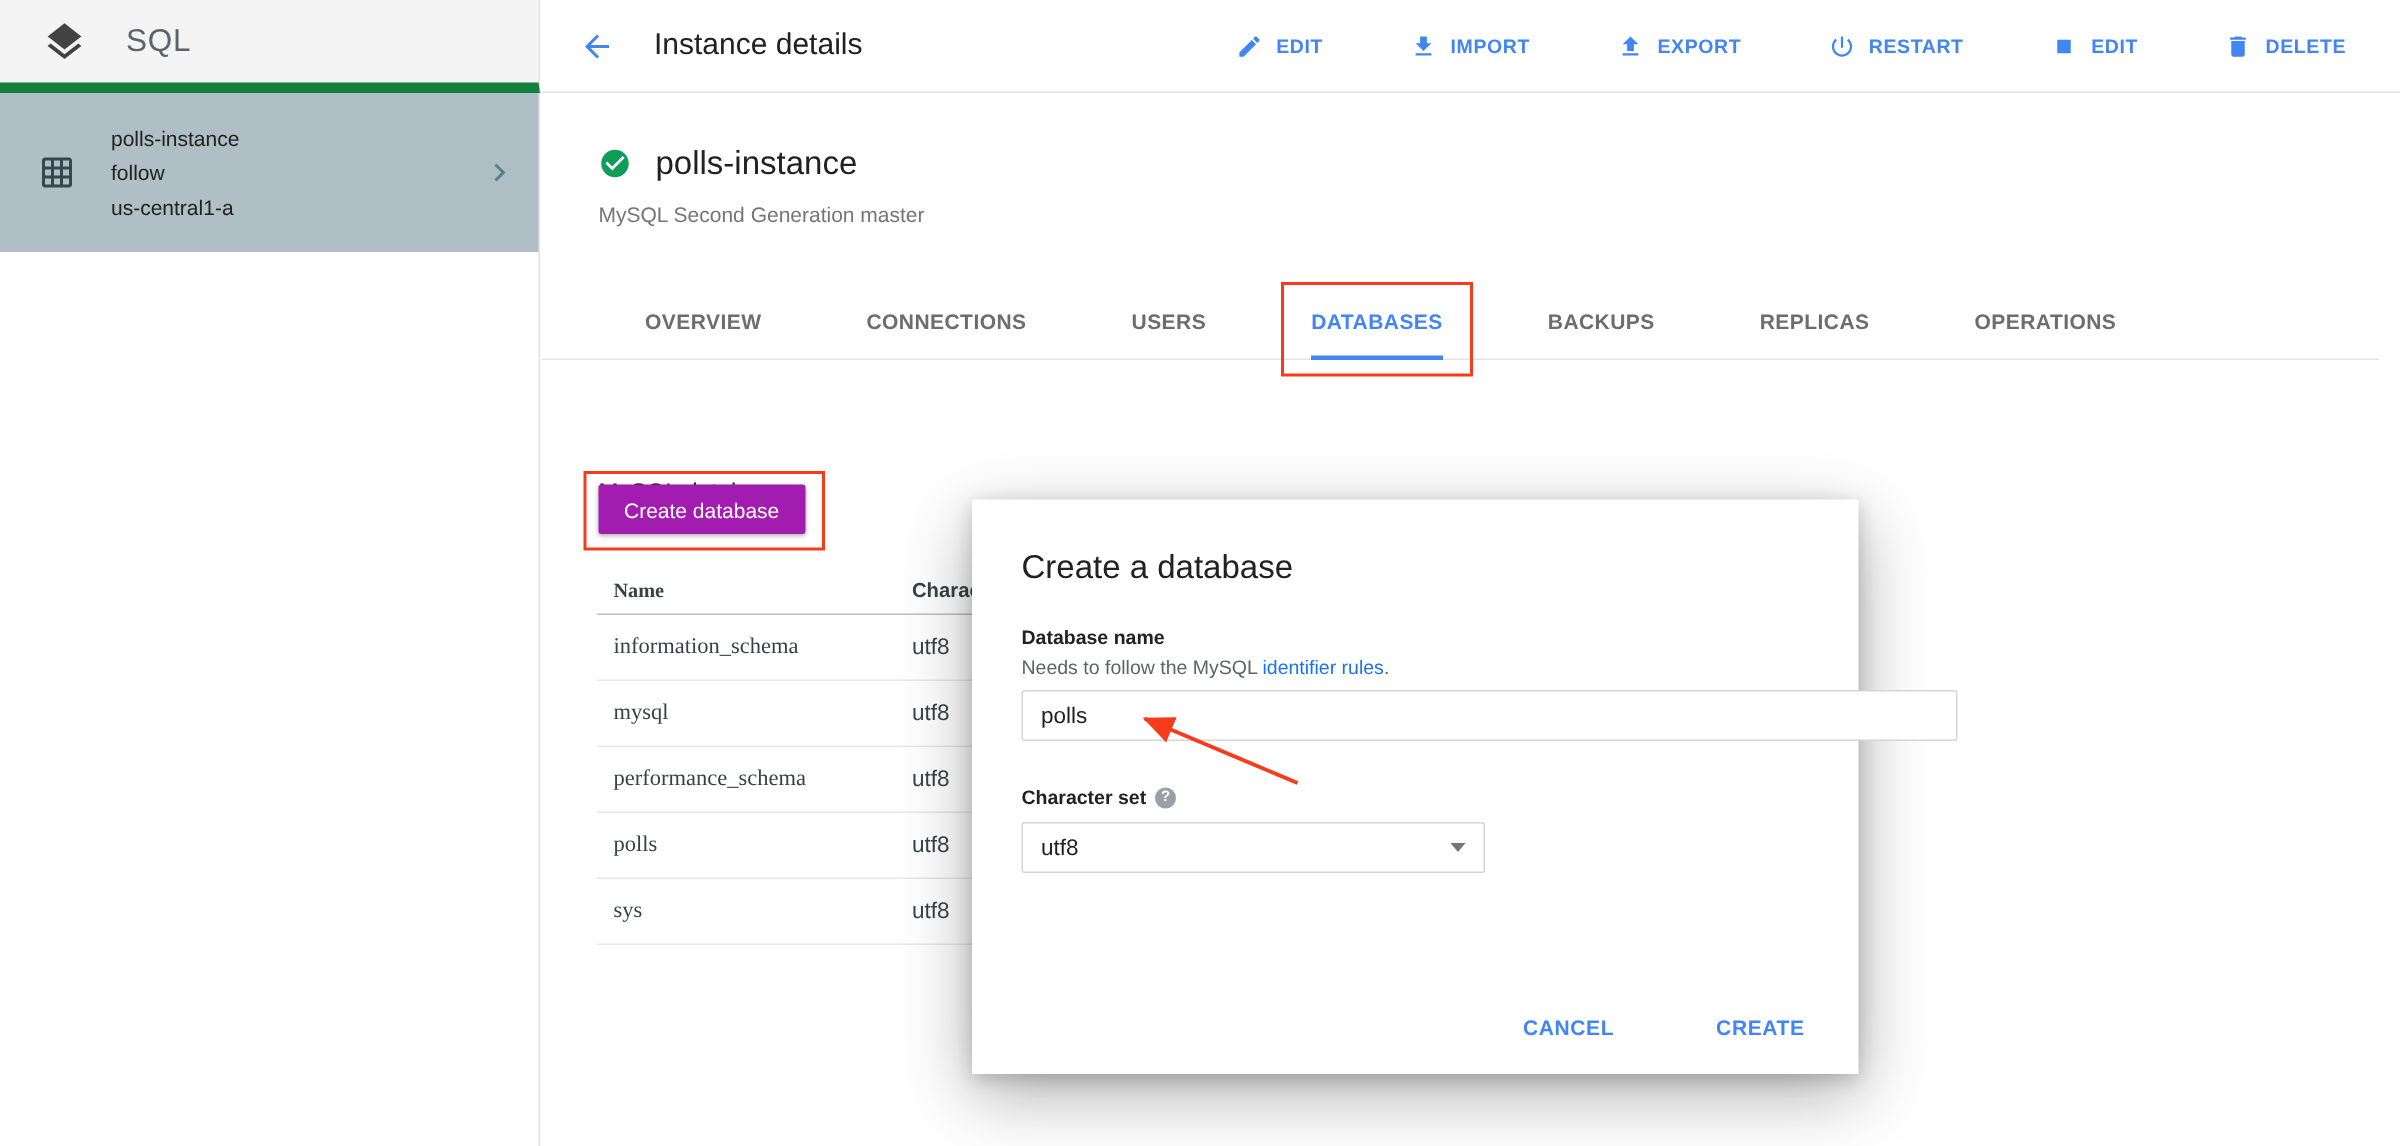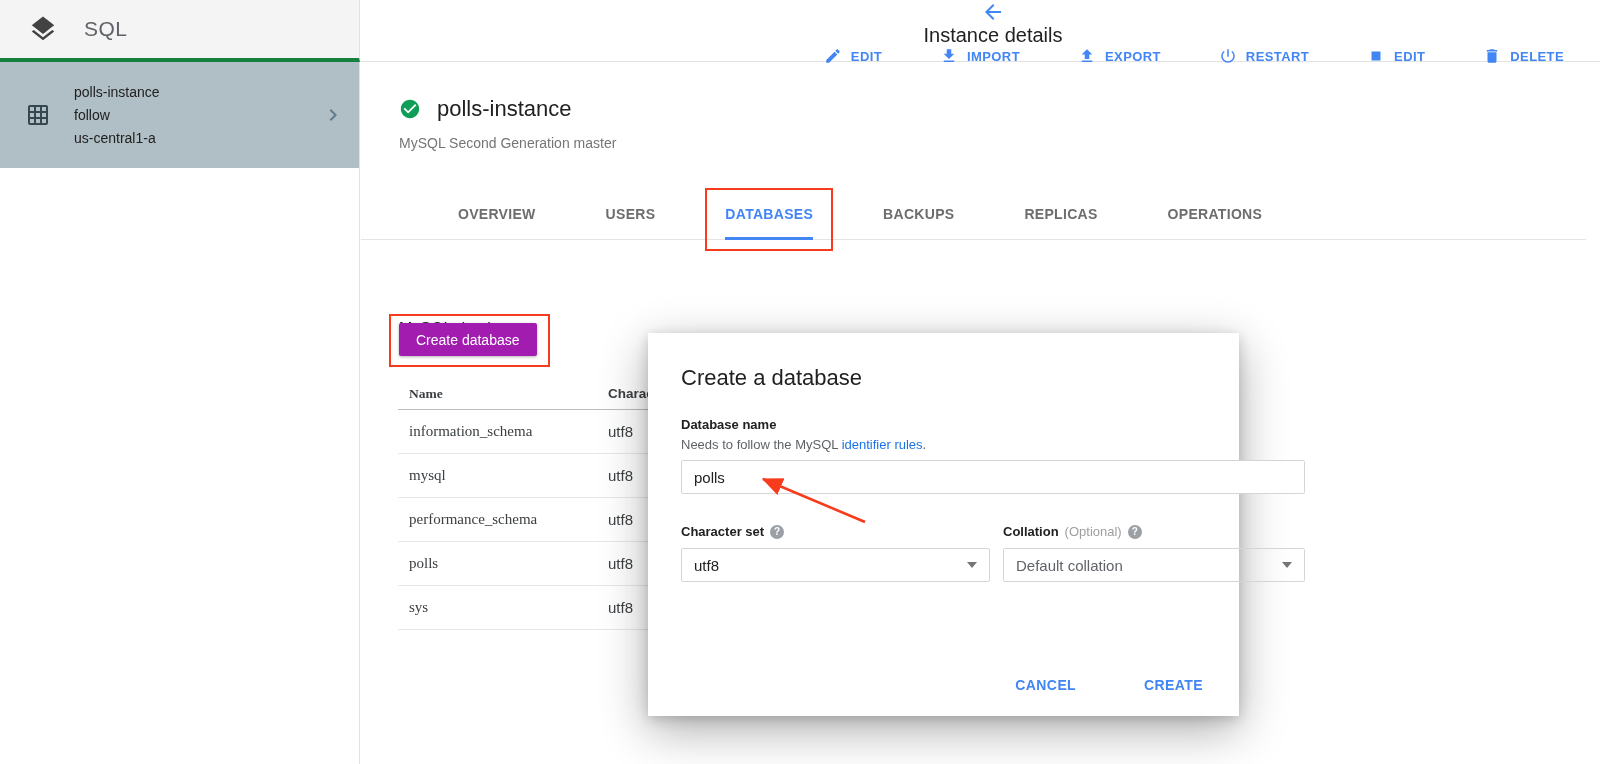--- a/index.html
+++ b/index.html
@@ -6,30 +6,30 @@
   html,body { width:1600px; height:764px; }
   body {
     position:relative; background:#fff; overflow:hidden;
     font-family:"Liberation Sans", sans-serif; color:#212121;
   }
   svg { display:block; }
 
   
   .header-left {
     position:absolute; left:0; top:0; width:360px; height:62px;
-    background:#f4f4f4; border-bottom:4px solid #15803d; border-right:1px solid #e2e2e2;
+    background:#f4f4f4; border-bottom:7px solid #15803d; border-right:1px solid #e2e2e2;
     display:flex; align-items:center; padding-left:28px; gap:26px;
   }
   .sql-logo { width:30px; height:30px; color:#424242; }
   .product-name { font-size:21px; color:#5f6368; letter-spacing:.5px; }
 
   .header-main {
     position:absolute; left:360px; top:0; width:1240px; height:62px;
     background:#fff; border-bottom:1px solid #e2e2e2;
-    display:flex; align-items:center;flex-direction:column;
+    display:flex; align-items:center;
   }
   .back-btn { margin-left:26px; width:24px; height:24px; color:#4285f4; cursor:pointer; background:none; border:none; }
   .back-btn svg { width:24px; height:24px; }
   .page-title { margin-left:26px; font-size:20px; color:#212121; font-weight:400; }
   .toolbar { margin-left:auto; display:flex; align-items:center; gap:58px; padding-right:36px; }
   .tb-btn {
     display:flex; align-items:center; gap:9px; background:none; border:none; cursor:pointer;
     color:#4285f4; font-family:"Liberation Sans",sans-serif;
     font-size:13px; font-weight:700; letter-spacing:.4px;
   }
@@ -51,21 +51,21 @@
   
   .main { position:absolute; left:361px; top:63px; width:1239px; height:701px; background:#fff; }
 
   .status-row { position:absolute; left:38px; top:33px; display:flex; align-items:center; gap:16px; }
   .check-ic { width:22px; height:22px; color:#0f9d58; }
   .instance-title { font-size:22px; font-weight:400; color:#212121; }
   .instance-sub { position:absolute; left:38px; top:72px; font-size:14px; color:#757575; }
 
   .tabbar {
     position:absolute; left:0; right:14px; top:127px; height:50px;
-    display:flex; padding-left:97px; gap:70px; border-bottom:1px solid #e4e4e4;
+    display:flex; padding-left:69px; gap:70px; border-bottom:1px solid #e4e4e4;
   }
   .tab {
     display:flex; align-items:center; height:50px; cursor:pointer;
     font-size:14px; font-weight:700; letter-spacing:.3px; color:#6d6d6d;
     border-bottom:3px solid transparent; position:relative;
   }
   .tab.active { color:#4285f4; border-bottom-color:#4285f4; }
   .anno-box {
     position:absolute; border:2px solid #f83b1d; pointer-events:none; z-index:5;
   }
@@ -232,20 +232,21 @@
       <svg viewBox="0 0 24 24" fill="currentColor">
           <path d="M12 2C6.48 2 2 6.48 2 12s4.48 10 10 10 10-4.48 10-10S17.52 2 12 2zm-2 15l-5-5 1.41-1.41L10 14.17l7.59-7.59L19 8l-9 9z"></path>
         </svg>
     </span>
     <span class="instance-title">polls-instance</span>
   </div>
   <div class="instance-sub">MySQL Second Generation master</div>
 
   <div class="tabbar">
     <div class="tab">OVERVIEW</div>
+    <div class="tab">CONNECTIONS</div>
     <div class="tab">USERS</div>
     <div class="tab active">
       <span>DATABASES</span>
       <span class="anno-box"></span>
     </div>
     <div class="tab">BACKUPS</div>
     <div class="tab">REPLICAS</div>
     <div class="tab">OPERATIONS</div>
   </div>
 
@@ -295,31 +296,20 @@
     <div class="label-row">
       <span class="dlg-label">Character set</span>
       <span class="help-icon"></span>
     </div>
     <div class="dropdown">
       <span class="dd-value">utf8</span>
       <span class="caret"></span>
     </div>
   </div>
 
-  <div class="field-col co">
-    <div class="label-row">
-      <span class="dlg-label">Collation</span>
-      <span class="optional-note">(Optional)</span>
-      <span class="help-icon"></span>
-    </div>
-    <div class="dropdown">
-      <span class="dd-value muted">Default collation</span>
-      <span class="caret"></span>
-    </div>
-  </div>
 
   <div class="dlg-actions">
     <button>CANCEL</button>
     <button>CREATE</button>
   </div>
 </div>
 
 <svg class="arrow-overlay" viewBox="0 0 135 78">
   <defs>
     <marker id="arrowhead" markerWidth="9" markerHeight="8" refX="7.5" refY="3.5" orient="auto">

